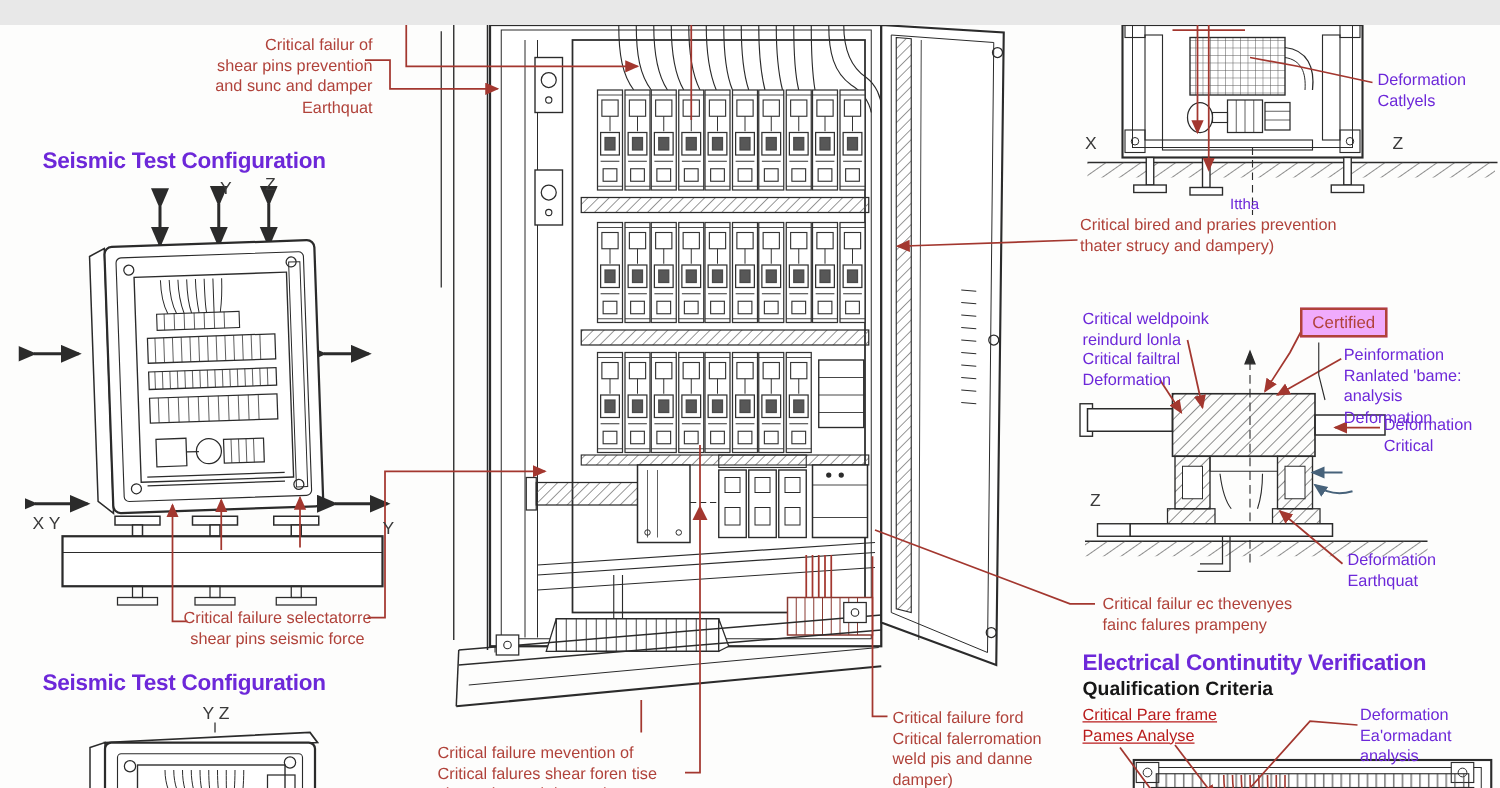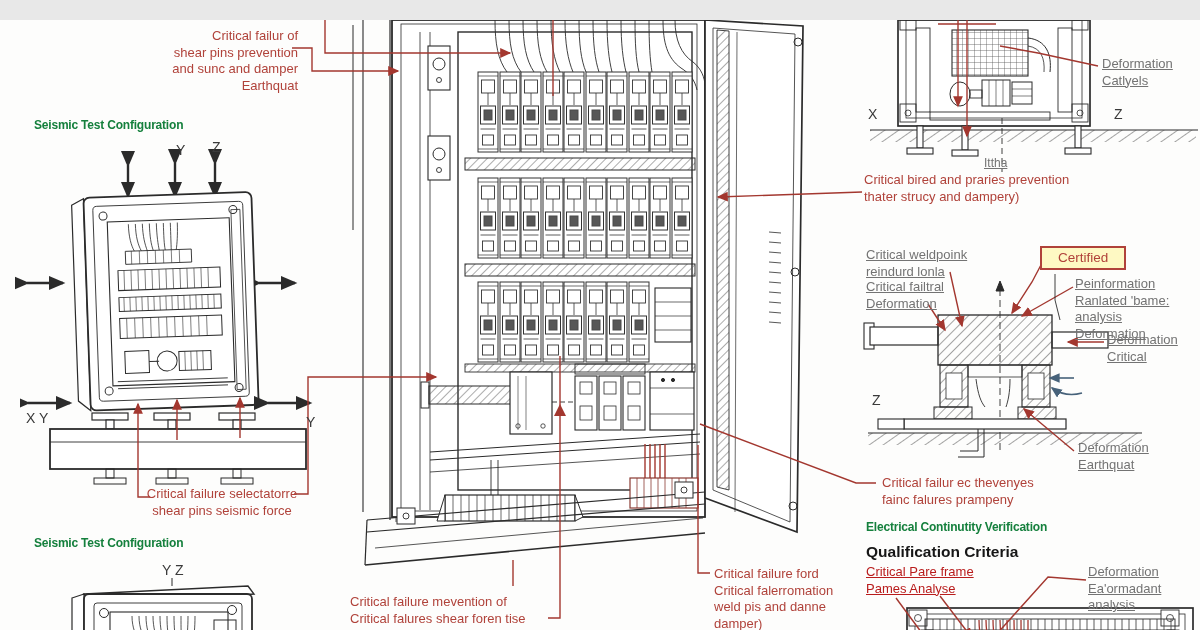--- a/index.html
+++ b/index.html
@@ -1,32 +1,32 @@
 <!DOCTYPE html>
 <html><head>
 <meta charset="utf-8">
 <style>
   html,body{margin:0;padding:0;background:#e8e8e8;}
   #canvas{position:relative;width:1200px;height:630px;background:#fdfdfc;overflow:hidden;
           font-family:"Liberation Sans",sans-serif;margin-top:20px;}
   svg{position:absolute;}
   .lbl{position:absolute;white-space:nowrap;z-index:30;}
   .red{color:#b0423a;}
-  .dark{color:#737373;text-decoration:underline;}
+  .dark{color:#6d28d9;}
   .darkred{color:#b91c1c;text-decoration:underline;}
   .fs13{font-size:13px;line-height:16.5px;}
   .fs12{font-size:12px;line-height:15px;}
-  .h1{font-size:12px;font-weight:bold;color:#15803d;letter-spacing:-0.2px;}
+  .h1{font-size:18px;font-weight:bold;color:#6d28d9;letter-spacing:-0.2px;}
   .h2{font-size:15.5px;font-weight:bold;color:#161616;}
   .axis{font-size:14px;color:#3a3a3a;}
   .tr{text-align:right;}
   .ctr{text-align:center;}
   #certified-box{position:absolute;left:1040px;top:226px;width:66px;height:20px;
-     border:2px solid #b0423a;color:#b0423a;font-size:13.5px;text-align:left;
-     line-height:20px;z-index:30;background:#fef9c3;padding-left:16px;}
+     border:2px solid #b0423a;color:#b0423a;font-size:13.5px;text-align:center;
+     line-height:20px;z-index:30;background:#f0abfc;}
   #overlay{left:0;top:0;z-index:20;pointer-events:none;}
 </style>
 </head>
 <body>
 
 <div id="canvas">
 
 <svg style="left:15px;top:120px;z-index:10" width="295" height="275" viewBox="0 0 295 275">
   <defs>
     <marker id="aB" markerWidth="8" markerHeight="8" refX="6" refY="3" orient="auto">

